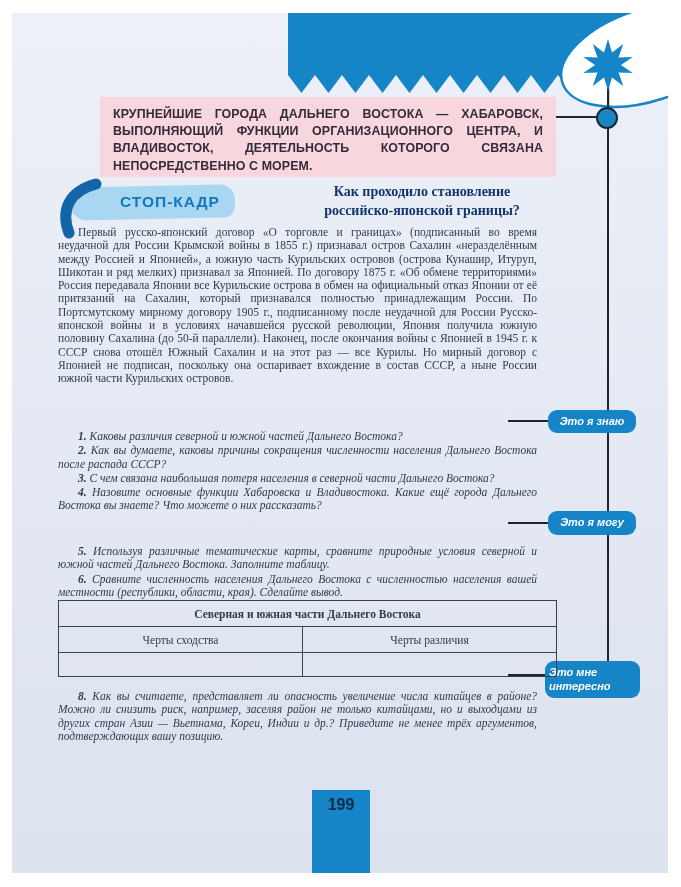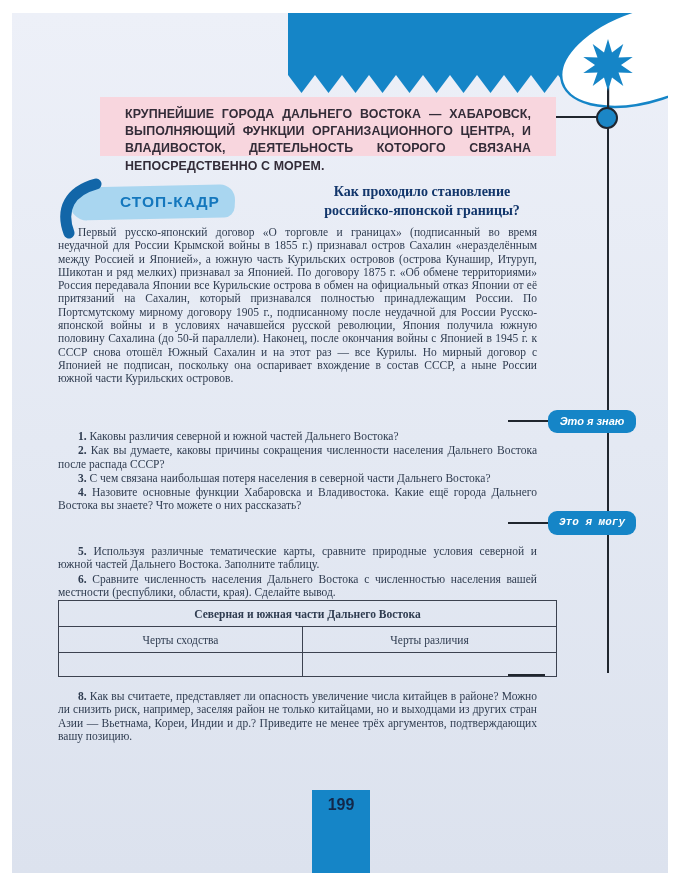--- a/index.html
+++ b/index.html
@@ -11,50 +11,50 @@
   
   #topsvg{position:absolute;left:276px;top:0;width:380px;height:96px;}
   .running-head{position:absolute;left:276px;top:29px;width:260px;
         text-align:center;color:#ffffff;font-family:"Liberation Sans",sans-serif;
         font-weight:bold;font-size:11.5px;letter-spacing:2.4px;}
   .vline{position:absolute;left:595px;top:93px;width:2px;height:567px;background:#20262e;}
   .node-dot{position:absolute;left:584px;top:94px;width:18px;height:18px;border-radius:50%;
         background:#1b86c6;border:2.5px solid #1f2630;}
   .hconn{position:absolute;height:2px;background:#20262e;}
   
-  .key-idea{position:absolute;left:88px;top:84px;width:456px;height:59px;background:#f8d6de;
-        box-sizing:border-box;padding:9px 25px;
+  .key-idea{position:absolute;left:88px;top:84px;width:456px;height:80px;background:#f8d6de;
+        box-sizing:border-box;padding:9px 13px;
         font-family:"Liberation Sans",sans-serif;font-weight:bold;font-size:12.4px;
         line-height:17.2px;color:#332c38;text-align:justify;letter-spacing:0.1px;}
   
   .sk-ribbon{position:absolute;left:58px;top:173px;width:165px;height:33px;background:#a9d6f0;
         border-radius:8px 16px 10px 18px;transform:rotate(-1.2deg) skewX(-4deg);}
   #sk-swoosh{position:absolute;left:40px;top:165px;width:64px;height:62px;}
   .sk-label{position:absolute;left:88px;top:180px;width:140px;text-align:center;
         font-family:"Liberation Sans",sans-serif;font-weight:bold;font-size:15.5px;
         letter-spacing:1px;color:#1477bd;}
   .section-heading{position:absolute;left:270px;top:170px;width:280px;text-align:center;
         font-weight:bold;font-size:14px;line-height:18.5px;color:#12366b;}
   
   .bodytext{font-size:11.5px;line-height:13.3px;color:#2f3c50;text-align:justify;}
   .para{position:absolute;left:46px;top:213px;width:479px;}
   .para p{margin:0;text-indent:20px;}
-  .qblock{position:absolute;left:46px;width:479px;}
+  .qblock{position:absolute;left:46px;width:479px;font-style:italic;}
   .qblock p{margin:0 0 1px 0;text-indent:20px;}
   .qnum{font-weight:bold;}
   #q-know{top:417px;}
   #q-can{top:532px;}
   #q-int{top:677px;}
   
   .badge{position:absolute;background:#1585c7;border-radius:9px;color:#ffffff;
         font-family:"Liberation Sans",sans-serif;font-weight:bold;font-style:italic;
         font-size:11px;text-align:left;display:flex;align-items:center;justify-content:center;
         line-height:1.25;}
   #badge-know{left:536px;top:397px;width:88px;height:23px;}
-  #badge-can{left:536px;top:498px;width:88px;height:24px;font-family:Liberation Mono, monospace;}
+  #badge-can{left:536px;top:498px;width:88px;height:24px;}
   #badge-int{left:533px;top:648px;width:95px;height:37px;padding:1px 4px;box-sizing:border-box;}
   
   .cmp-table{position:absolute;left:46px;top:587px;width:499px;border-collapse:collapse;
         font-size:11.5px;color:#2f3c50;}
   .cmp-table td{border:1.2px solid #3c4250;text-align:center;padding:4px 4px;}
   .cmp-table .t-title{font-weight:bold;height:17px;}
   .cmp-table .t-head{height:17px;}
   .cmp-table .t-empty{height:15px;}
   
   .pagenum-box{position:absolute;left:300px;top:777px;width:58px;height:83px;background:#1585c7;}
@@ -93,20 +93,21 @@
     <div>Как проходило становление</div>
     <div>российско-японской границы?</div>
   </div>
 
   <div class="para bodytext">
     <p>Первый русско-японский договор «О торговле и границах» (подписанный во время неудачной для России Крымской войны в 1855 г.) признавал остров Сахалин «неразделённым между Россией и Японией», а южную часть Курильских островов (острова Кунашир, Итуруп, Шикотан и ряд мелких) признавал за Японией. По договору 1875 г. «Об обмене территориями» Россия передавала Японии все Курильские острова в обмен на официальный отказ Японии от её притязаний на Сахалин, который признавался полностью принадлежащим России. По Портсмутскому мирному договору 1905 г., подписанному после неудачной для России Русско-японской войны и в условиях начавшейся русской революции, Япония получила южную половину Сахалина (до 50-й параллели). Наконец, после окончания войны с Японией в 1945 г. к СССР снова отошёл Южный Сахалин и на этот раз — все Курилы. Но мирный договор с Японией не подписан, поскольку она оспаривает вхождение в состав СССР, а ныне России южной части Курильских островов.</p>
   </div>
 
   <div class="badge" id="badge-know">Это я знаю</div>
   <div class="badge" id="badge-can">Это я могу</div>
+  <div class="badge" id="badge-int">Это мне интересно</div>
 
   <div class="qblock bodytext" id="q-know">
     <p><span class="qnum">1.</span> <span>Каковы различия северной и южной частей Дальнего Востока?</span></p>
     <p><span class="qnum">2.</span> <span>Как вы думаете, каковы причины сокращения численности населения Дальнего Востока после распада СССР?</span></p>
     <p><span class="qnum">3.</span> <span>С чем связана наибольшая потеря населения в северной части Дальнего Востока?</span></p>
     <p><span class="qnum">4.</span> <span>Назовите основные функции Хабаровска и Владивостока. Какие ещё города Дальнего Востока вы знаете? Что можете о них рассказать?</span></p>
   </div>
 
   <div class="qblock bodytext" id="q-can">
     <p><span class="qnum">5.</span> <span>Используя различные тематические карты, сравните природные условия северной и южной частей Дальнего Востока. Заполните таблицу.</span></p>

